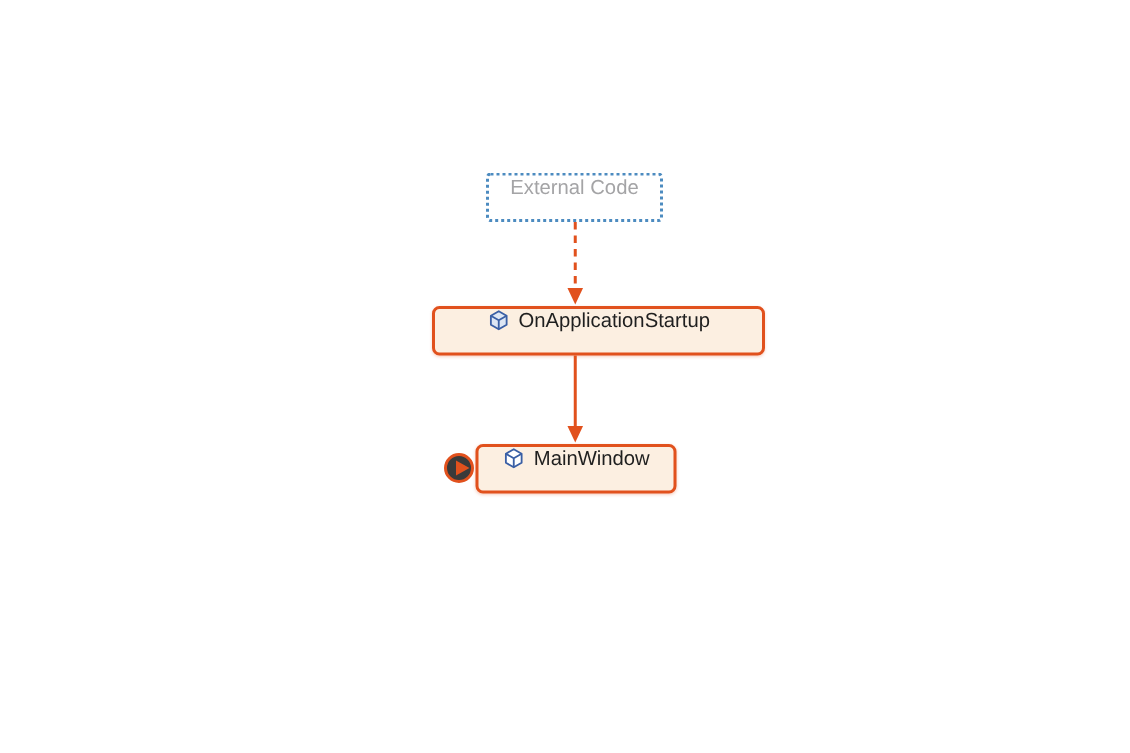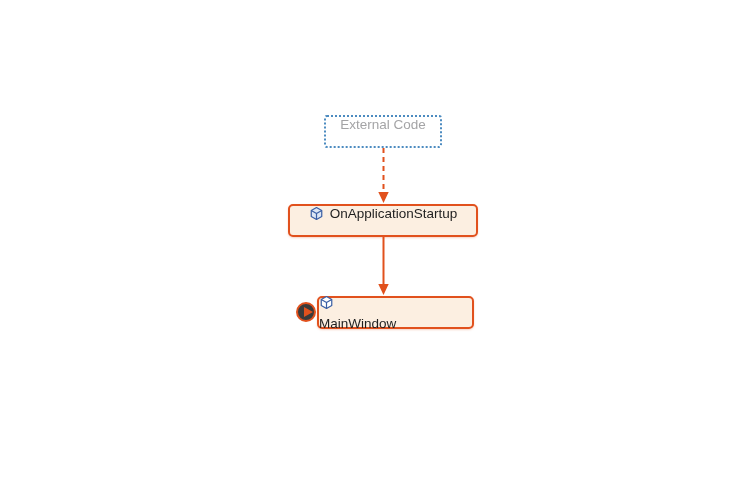--- a/index.html
+++ b/index.html
@@ -39,27 +39,26 @@
     border: 2px solid #e1511d;
     border-radius: 5px;
     background: #fcefe1;
     color: #1f1f1f;
     box-shadow: 0 1px 2px rgba(225, 81, 29, 0.25);
     gap: 6px;
   }
   .node-startup {
     left: 288px;
     top: 204px;
-    width: 190px;
+    width: 222px;
   }
   .node-mainwindow {
     left: 317px;
     top: 296px;
-    width: 157px;
-    flex-direction: column;
+    width: 134px;
   }
   .cube-icon {
     display: inline-flex;
     width: 15px;
     height: 15px;
     flex: 0 0 auto;
   }
   .edge-layer {
     position: absolute;
     left: 0;

